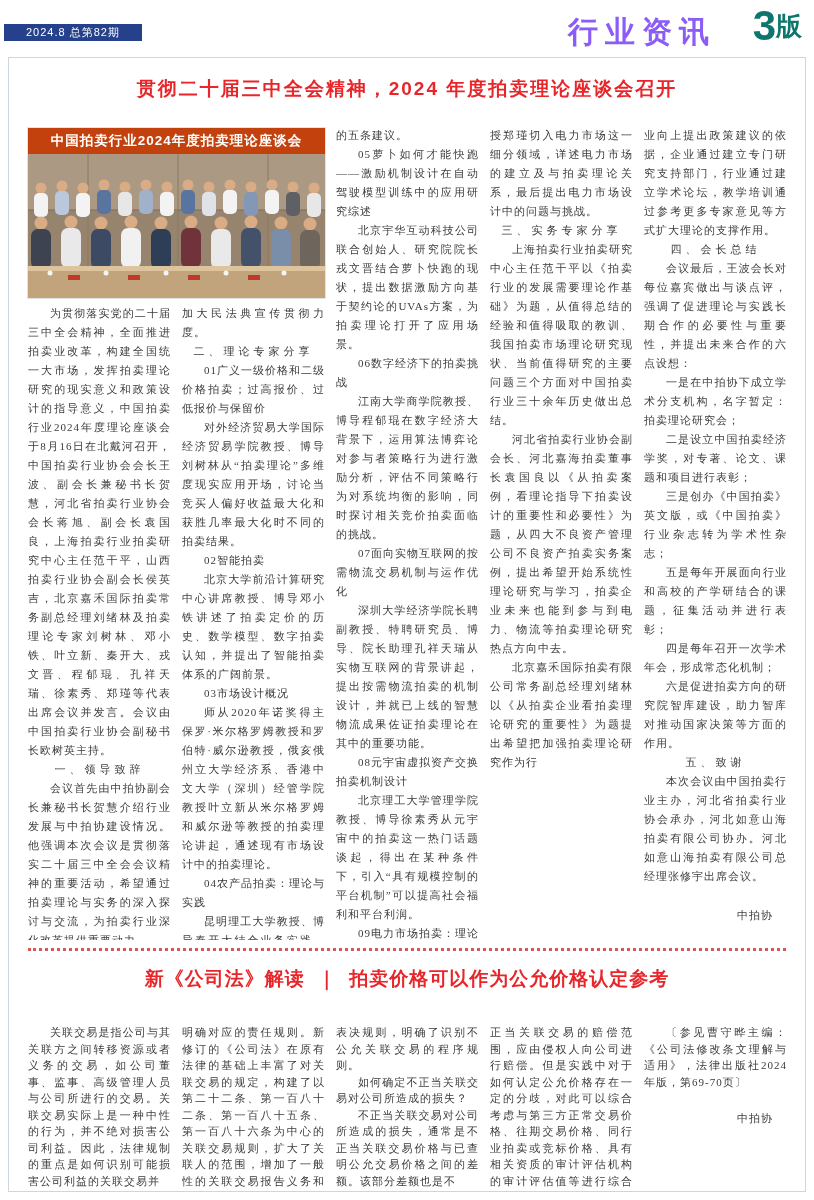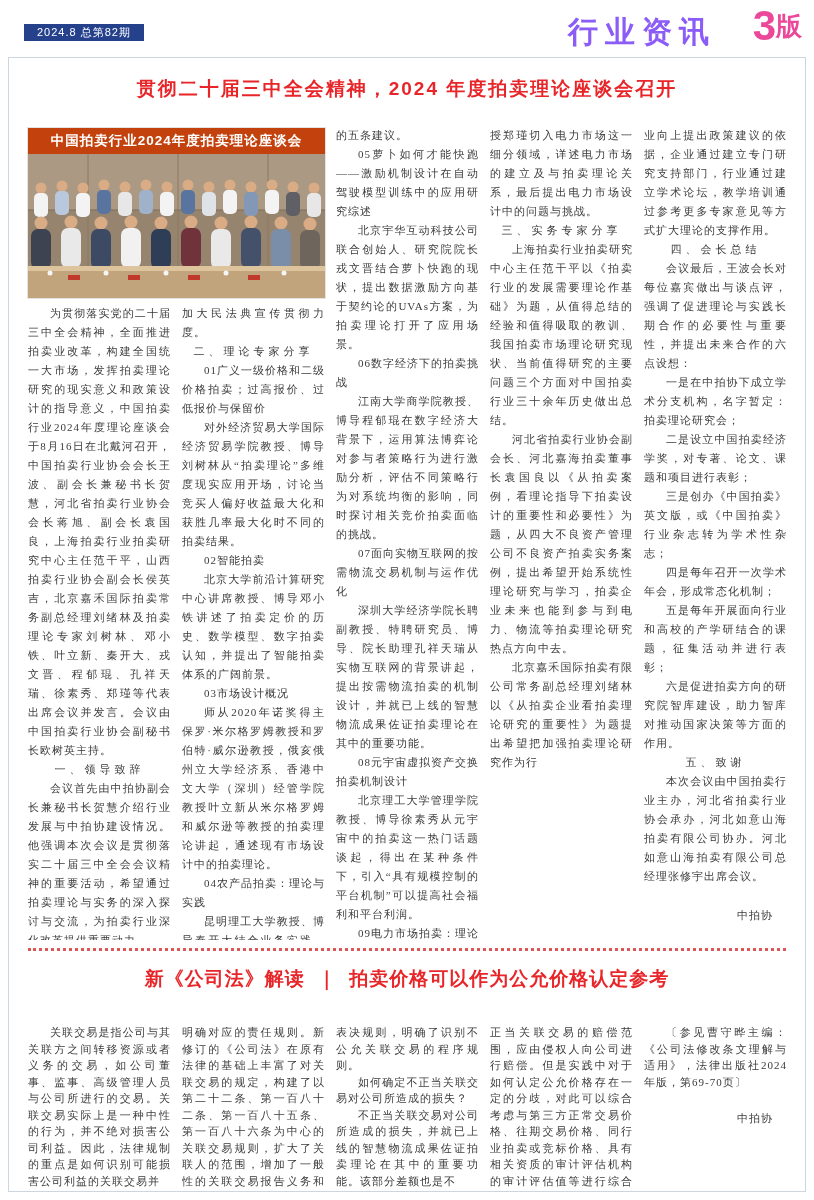--- a/index.html
+++ b/index.html
@@ -5,29 +5,29 @@
   html,body{margin:0;padding:0;}
   body{
     width:814px;height:1200px;position:relative;background:#ffffff;
     font-family:"Liberation Serif","DejaVu Serif",serif;color:#3b3b3b;
     overflow:hidden;
   }
   
   .frame{position:absolute;left:8px;right:8px;top:57px;bottom:8px;border:1px solid #ccd6e0;}
   
   .issue-badge{
-    position:absolute;left:24px;top:24px;background:#25418c;color:#fff;
-    font-size:11px;line-height:17px;padding:0 13px;font-family:"Liberation Sans",sans-serif;
+    position:absolute;left:4px;top:24px;background:#25418c;color:#fff;
+    font-size:11px;line-height:17px;padding:0 22px;font-family:"Liberation Sans",sans-serif;
     letter-spacing:1px;
   }
   .section-title{
     position:absolute;right:98px;top:12px;color:#8b5cf6;font-size:30px;font-weight:bold;
     letter-spacing:7px;font-family:"Liberation Serif","DejaVu Serif",serif;
   }
-  .page-no{position:absolute;right:12px;top:2px;color:#ec4899;font-weight:900;
+  .page-no{position:absolute;right:12px;top:2px;color:#0f766e;font-weight:900;
     font-family:"Liberation Sans",sans-serif;white-space:nowrap;}
   .page-no .num{font-size:42px;line-height:48px;vertical-align:middle;}
   .page-no .char{font-size:26px;vertical-align:middle;}
   
   .headline1{
     position:absolute;left:30px;right:30px;top:76px;text-align:center;color:#e8262a;
     font-size:19px;font-weight:900;font-family:"Liberation Sans","DejaVu Sans",sans-serif;
     letter-spacing:2px;white-space:nowrap;
   }
   .headline2{
@@ -180,22 +180,22 @@
     <p>北京嘉禾国际拍卖有限公司常务副总经理刘绪林以《从拍卖企业看拍卖理论研究的重要性》为题提出希望把加强拍卖理论研究作为行</p>
   </div>
 
   <div class="col">
     <p class="cont">业向上提出政策建议的依据，企业通过建立专门研究支持部门，行业通过建立学术论坛，教学培训通过参考更多专家意见等方式扩大理论的支撑作用。</p>
     <p class="sub">四、会长总结</p>
     <p>会议最后，王波会长对每位嘉宾做出与谈点评，强调了促进理论与实践长期合作的必要性与重要性，并提出未来合作的六点设想：</p>
     <p>一是在中拍协下成立学术分支机构，名字暂定：拍卖理论研究会；</p>
     <p>二是设立中国拍卖经济学奖，对专著、论文、课题和项目进行表彰；</p>
     <p>三是创办《中国拍卖》英文版，或《中国拍卖》行业杂志转为学术性杂志；</p>
+    <p>五是每年开展面向行业和高校的产学研结合的课题，征集活动并进行表彰；</p>
     <p>四是每年召开一次学术年会，形成常态化机制；</p>
-    <p>五是每年开展面向行业和高校的产学研结合的课题，征集活动并进行表彰；</p>
     <p>六是促进拍卖方向的研究院智库建设，助力智库对推动国家决策等方面的作用。</p>
     <p class="sub">五、致谢</p>
     <p>本次会议由中国拍卖行业主办，河北省拍卖行业协会承办，河北如意山海拍卖有限公司协办。河北如意山海拍卖有限公司总经理张修宇出席会议。</p>
     <p class="sig">中拍协</p>
   </div>
 </div>
 
 <div class="sep"></div>
 
 <div class="headline2">新《公司法》解读 ｜ 拍卖价格可以作为公允价格认定参考</div>
@@ -203,21 +203,21 @@
 <div class="cols2">
   <div class="col">
     <p>关联交易是指公司与其关联方之间转移资源或者义务的交易，如公司董事、监事、高级管理人员与公司所进行的交易。关联交易实际上是一种中性的行为，并不绝对损害公司利益。因此，法律规制的重点是如何识别可能损害公司利益的关联交易并</p>
   </div>
   <div class="col">
     <p class="cont">明确对应的责任规则。新修订的《公司法》在原有法律的基础上丰富了对关联交易的规定，构建了以第二十二条、第一百八十二条、第一百八十五条、第一百八十六条为中心的关联交易规则，扩大了关联人的范围，增加了一般性的关联交易报告义务和回避</p>
   </div>
   <div class="col">
     <p class="cont">表决规则，明确了识别不公允关联交易的程序规则。</p>
     <p>如何确定不正当关联交易对公司所造成的损失？</p>
-    <p>不正当关联交易对公司所造成的损失，并就已上线的智慧物流成果佐证拍卖理论在其中的重要功能。该部分差额也是不</p>
+    <p>不正当关联交易对公司所造成的损失，通常是不正当关联交易价格与已查明公允交易价格之间的差额。该部分差额也是不</p>
   </div>
   <div class="col">
     <p class="cont">正当关联交易的赔偿范围，应由侵权人向公司进行赔偿。但是实践中对于如何认定公允价格存在一定的分歧，对此可以综合考虑与第三方正常交易价格、往期交易价格、同行业拍卖或竞标价格、具有相关资质的审计评估机构的审计评估值等进行综合判定。</p>
   </div>
   <div class="col">
     <p>〔参见曹守晔主编：《公司法修改条文理解与适用》，法律出版社2024年版，第69-70页〕</p>
     <p class="sig">中拍协</p>
   </div>
 </div>
 

